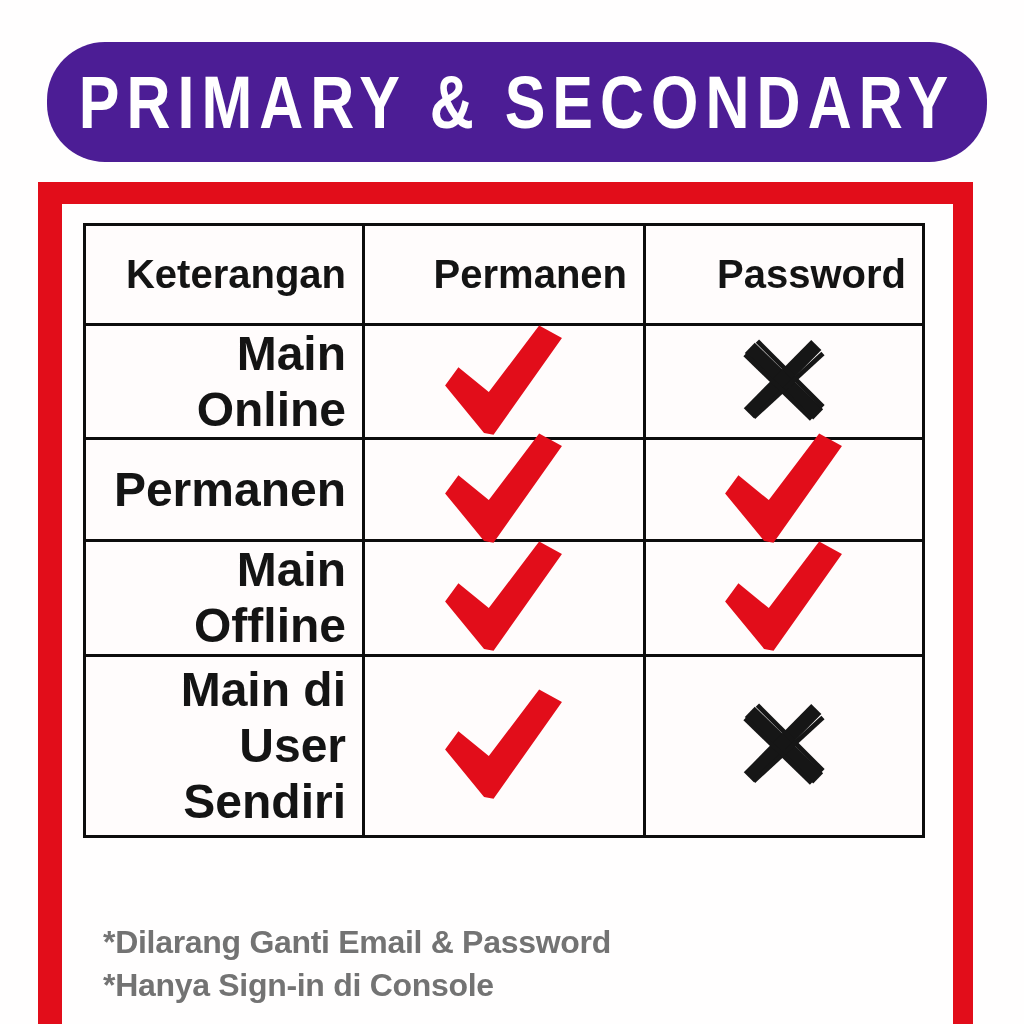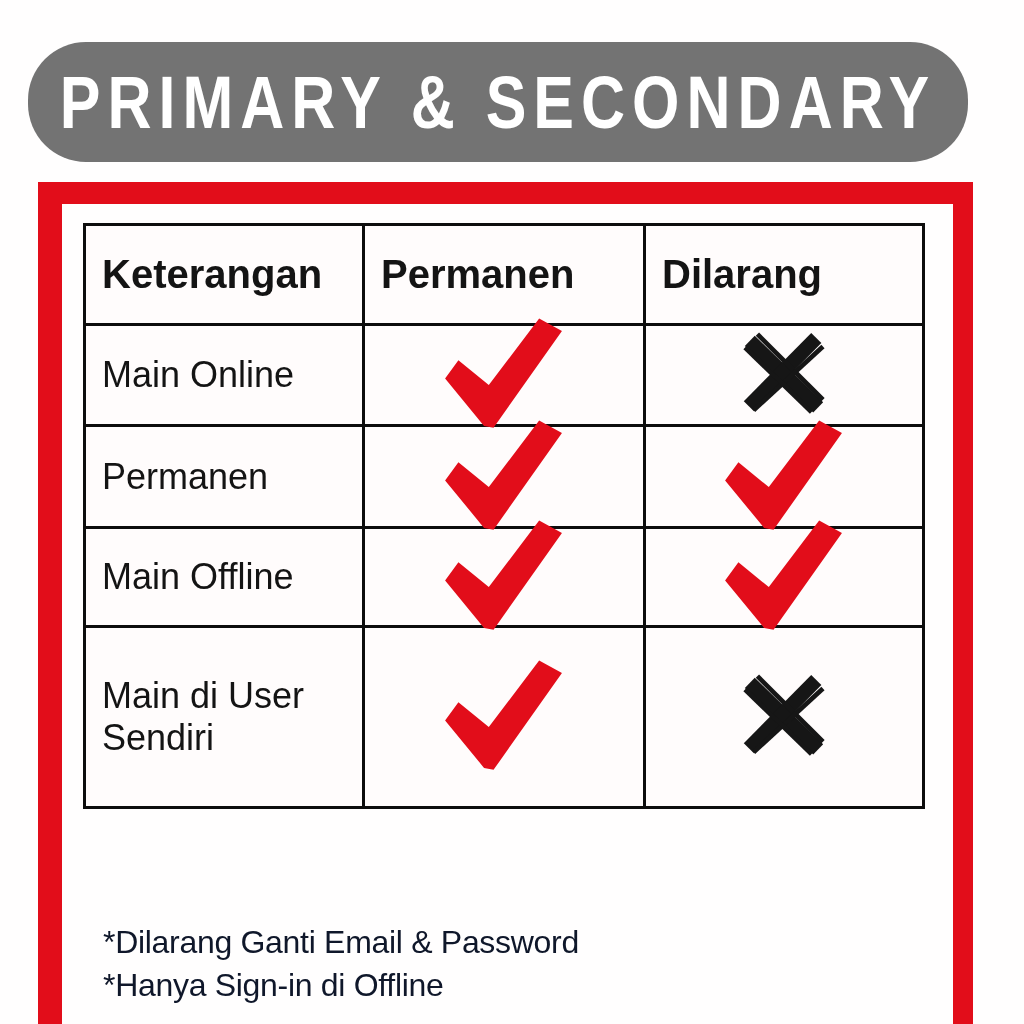--- a/index.html
+++ b/index.html
@@ -3,64 +3,64 @@
 <meta charset="utf-8">
 <style>
   html,body{margin:0;padding:0;}
   .canvas{
     position:relative;width:1024px;height:1024px;
     background:#fffefe;overflow:hidden;
     font-family:"Liberation Sans",sans-serif;
   }
   
   .banner{
-    position:absolute;left:28px;top:42px;width:940px;height:120px;
-    background:#737373;border-radius:58px;
+    position:absolute;left:47px;top:42px;width:940px;height:120px;
+    background:#4c1d95;border-radius:58px;
     display:flex;align-items:center;justify-content:center;
   }
   .banner-title{
     color:#ffffff;font-weight:bold;font-size:61px;letter-spacing:7px;
     transform:scaleY(1.22);white-space:nowrap;
     font-family:"Liberation Sans",sans-serif;
   }
   
   .frame-top{position:absolute;left:38px;top:182px;width:935px;height:22px;background:#e20d1a;}
   .frame-left{position:absolute;left:38px;top:182px;width:24px;height:842px;background:#e20d1a;}
   .frame-right{position:absolute;left:953px;top:182px;width:20px;height:842px;background:#e20d1a;}
   
   .comparison-table{
     position:absolute;left:83px;top:223px;width:839px;
     border-collapse:collapse;table-layout:fixed;background:#fffcfc;
   }
   .comparison-table col.c1{width:279px;}
   .comparison-table col.c2{width:281px;}
   .comparison-table col.c3{width:279px;}
   .comparison-table th,.comparison-table td{
-    border:3px solid #0d0d0d;text-align:left;vertical-align:middle;
+    border:3px solid #0d0d0d;text-align:right;vertical-align:middle;
     padding:0 16px;color:#141414;
   }
   .comparison-table{border:1px solid #0d0d0d;}
   .header-row{height:100px;}
   .header-row th{font-size:40px;font-weight:bold;}
   tbody tr:nth-child(1){height:101px;}
   tbody tr:nth-child(2){height:102px;}
   tbody tr:nth-child(3){height:99px;}
   tbody tr:nth-child(4){height:181px;}
   tbody tr:nth-child(5){height:143px;}
-  .label-cell{font-size:36px;font-weight:normal;line-height:1.16;}
+  .label-cell{font-size:48px;font-weight:bold;line-height:1.16;}
   .icon-cell{position:relative;padding:0;}
   .icon{
     position:absolute;left:50%;top:50%;transform:translate(-50%,-52%);
     line-height:0;
   }
   .icon svg{overflow:visible;display:block;}
   
   .footnotes{
     position:absolute;left:103px;top:921px;
-    font-weight:normal;font-size:32px;line-height:43px;color:#0f172a;
+    font-weight:bold;font-size:32px;line-height:43px;color:#737373;
     letter-spacing:-0.3px;
   }
 </style>
 </head>
 <body>
 
 <div class="canvas">
 
   <div class="banner">
     <span class="banner-title">PRIMARY &amp; SECONDARY</span>
@@ -73,21 +73,21 @@
   <table class="comparison-table">
     <colgroup>
         <col class="c1">
         <col class="c2">
         <col class="c3">
       </colgroup>
     <thead>
       <tr class="header-row">
         <th>Keterangan</th>
         <th>Permanen</th>
-        <th>Dilarang</th>
+        <th>Password</th>
       </tr>
     </thead>
     <tbody>
         <tr>
           <td class="label-cell">Main Online</td>
           <td class="icon-cell">
   <div class="icon">
     <svg width="126" height="114" viewBox="0 0 130 120" xmlns="http://www.w3.org/2000/svg">
       <path d="M17 47 L49 73 L102 3 L126 16 L54 118 L44 116 L3 66 Z" fill="#e20d1a"></path>
     </svg>
@@ -162,16 +162,16 @@
       </g>
     </svg>
   </div>
 </td>
         </tr>
       </tbody>
   </table>
 
   <div class="footnotes">
     <div>*Dilarang Ganti Email &amp; Password</div>
-    <div>*Hanya Sign-in di Offline</div>
+    <div>*Hanya Sign-in di Console</div>
   </div>
 
 </div>
 
 </body></html>

